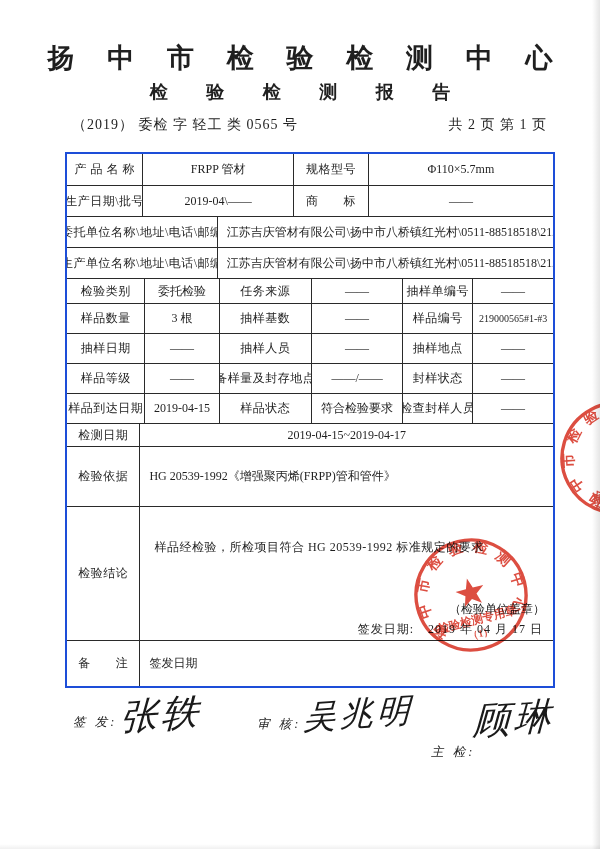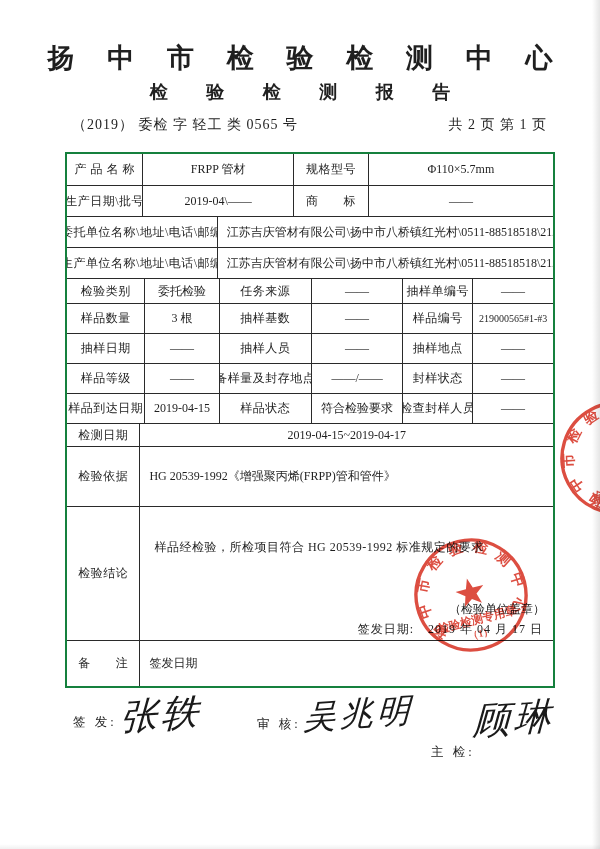--- a/index.html
+++ b/index.html
@@ -15,21 +15,21 @@
     background:linear-gradient(to bottom,rgba(0,0,0,0),rgba(0,0,0,0.06));}
 
   .org-title{position:absolute;top:40px;left:0;width:100%;text-align:center;
     font-size:27px;font-weight:bold;letter-spacing:13px;text-indent:13px;}
   .report-title{position:absolute;top:80px;left:0;width:100%;text-align:center;
     font-size:18px;font-weight:bold;letter-spacing:17px;text-indent:17px;}
   .ref-line{position:absolute;top:116px;left:72px;width:475px;
     display:flex;justify-content:space-between;font-size:14px;letter-spacing:1px;}
 
   .report-table{position:absolute;top:152px;left:65px;width:490px;
-    border:2px solid #15803d;box-sizing:border-box;}
+    border:2px solid #1d4ed8;box-sizing:border-box;}
   .trow{display:flex;border-top:1px solid #2a2a2a;box-sizing:border-box;}
   .trow:first-child{border-top:none;}
   .cell{border-left:1px solid #2a2a2a;box-sizing:border-box;
     display:flex;align-items:center;justify-content:center;
     font-size:12px;white-space:nowrap;overflow:hidden;}
   .cell:first-child{border-left:none;}
   .cell.left{justify-content:flex-start;padding-left:9px;}
   .lbl{letter-spacing:0.5px;}
   .small{font-size:10px;letter-spacing:0;}
   .h31{height:31px}.h30{height:30px}.h25{height:25px}.h23{height:23px}
@@ -39,21 +39,21 @@
   .w-c1{width:15.9%}.w-c2{width:15.3%}.w-c3{width:19%}.w-c4{width:18.8%}.w-c5{width:14.4%}.w-c6{width:16.6%}
   .w-d1{width:14.9%}.w-d2{width:85.1%}
 
   .conclusion-body{position:relative;display:block;}
   .conclusion-text{position:absolute;top:32px;left:14px;font-size:12px;letter-spacing:0.5px;}
   .seal-hint{position:absolute;top:94px;right:8px;font-size:12px;}
   .issue-line{position:absolute;top:114px;right:10px;font-size:12px;letter-spacing:1px;}
   .issue-line .d-label{margin-right:14px;}
 
   .sig-row{position:absolute;top:688px;left:65px;width:500px;height:80px;}
-  .sig-label{position:absolute;font-size:12.5px;letter-spacing:3px;}
+  .sig-label{position:absolute;font-size:12.5px;letter-spacing:3px;font-style:italic;}
   .sig-name{position:absolute;font-size:37px;font-style:italic;color:#1a1a1a;
     transform:rotate(-4deg) skewX(-6deg);letter-spacing:4px;white-space:nowrap;
     font-family:"Liberation Serif","DejaVu Serif",cursive,serif;}
 
   .seal{position:absolute;mix-blend-mode:multiply;opacity:0.9;}
   .seal-main{top:535px;left:411px;transform:rotate(-14deg);}
   .seal-edge{top:398px;left:557px;transform:rotate(-28deg);}
 </style>
 </head>
 <body>

